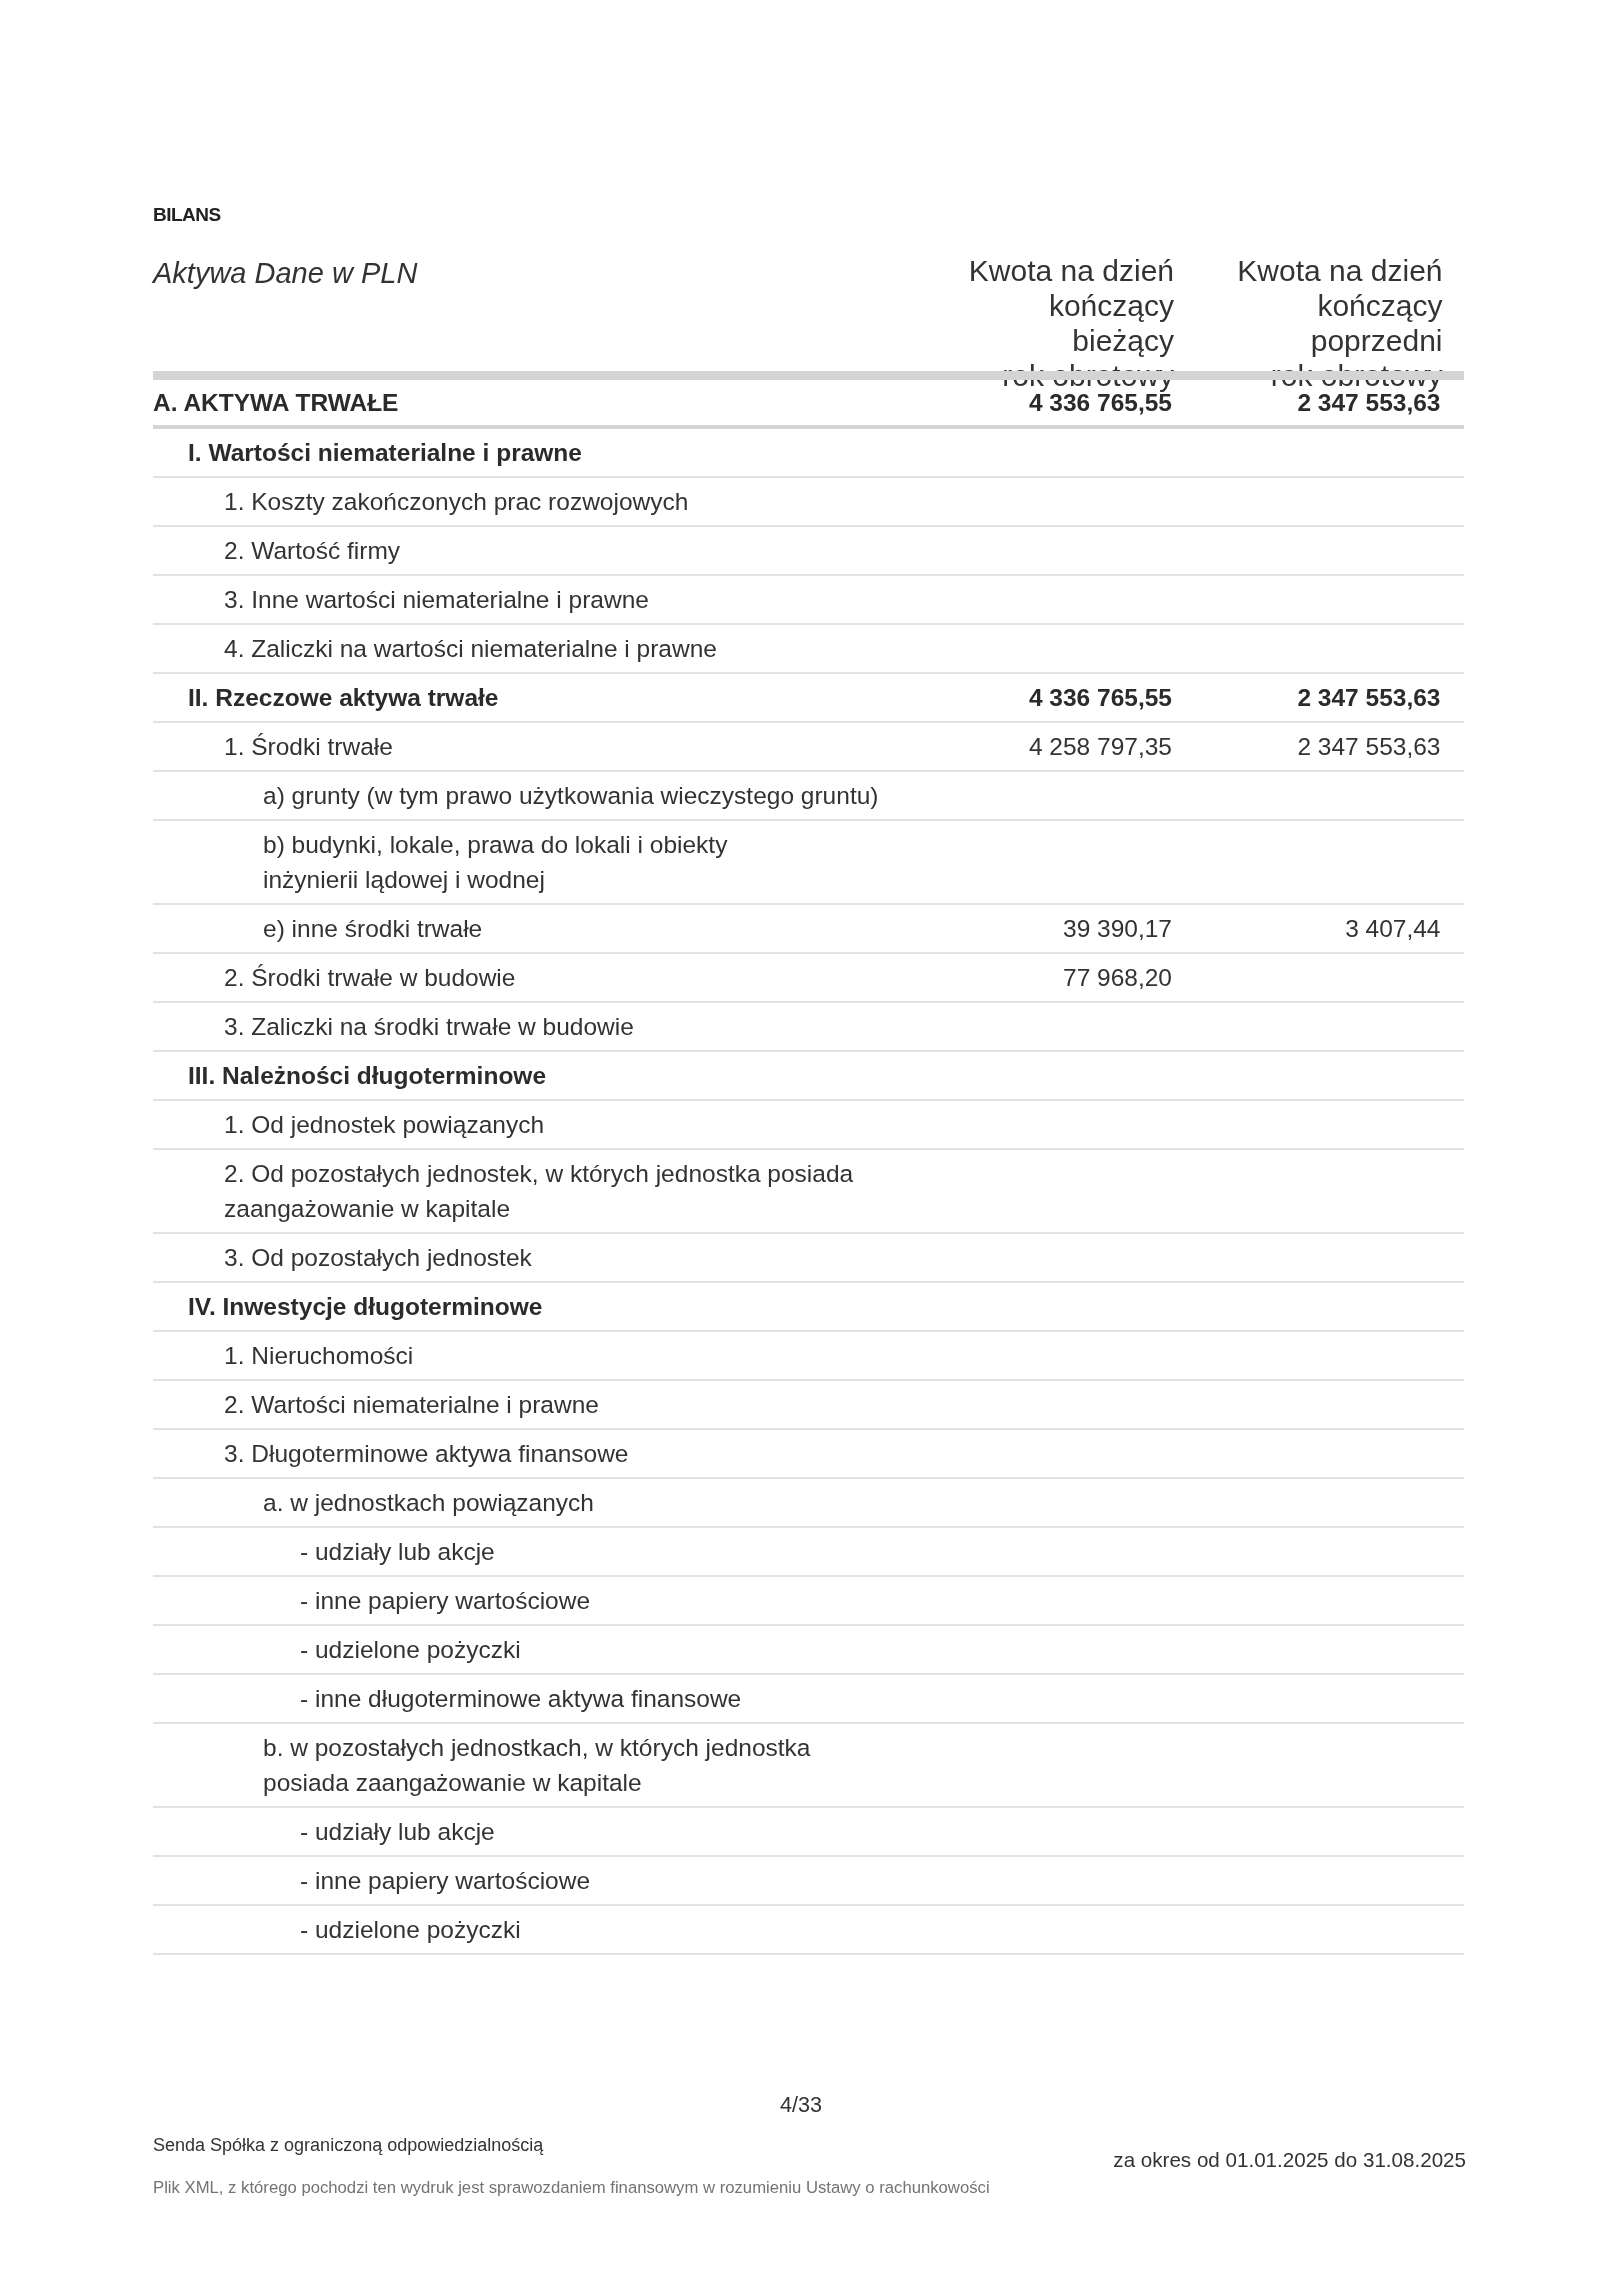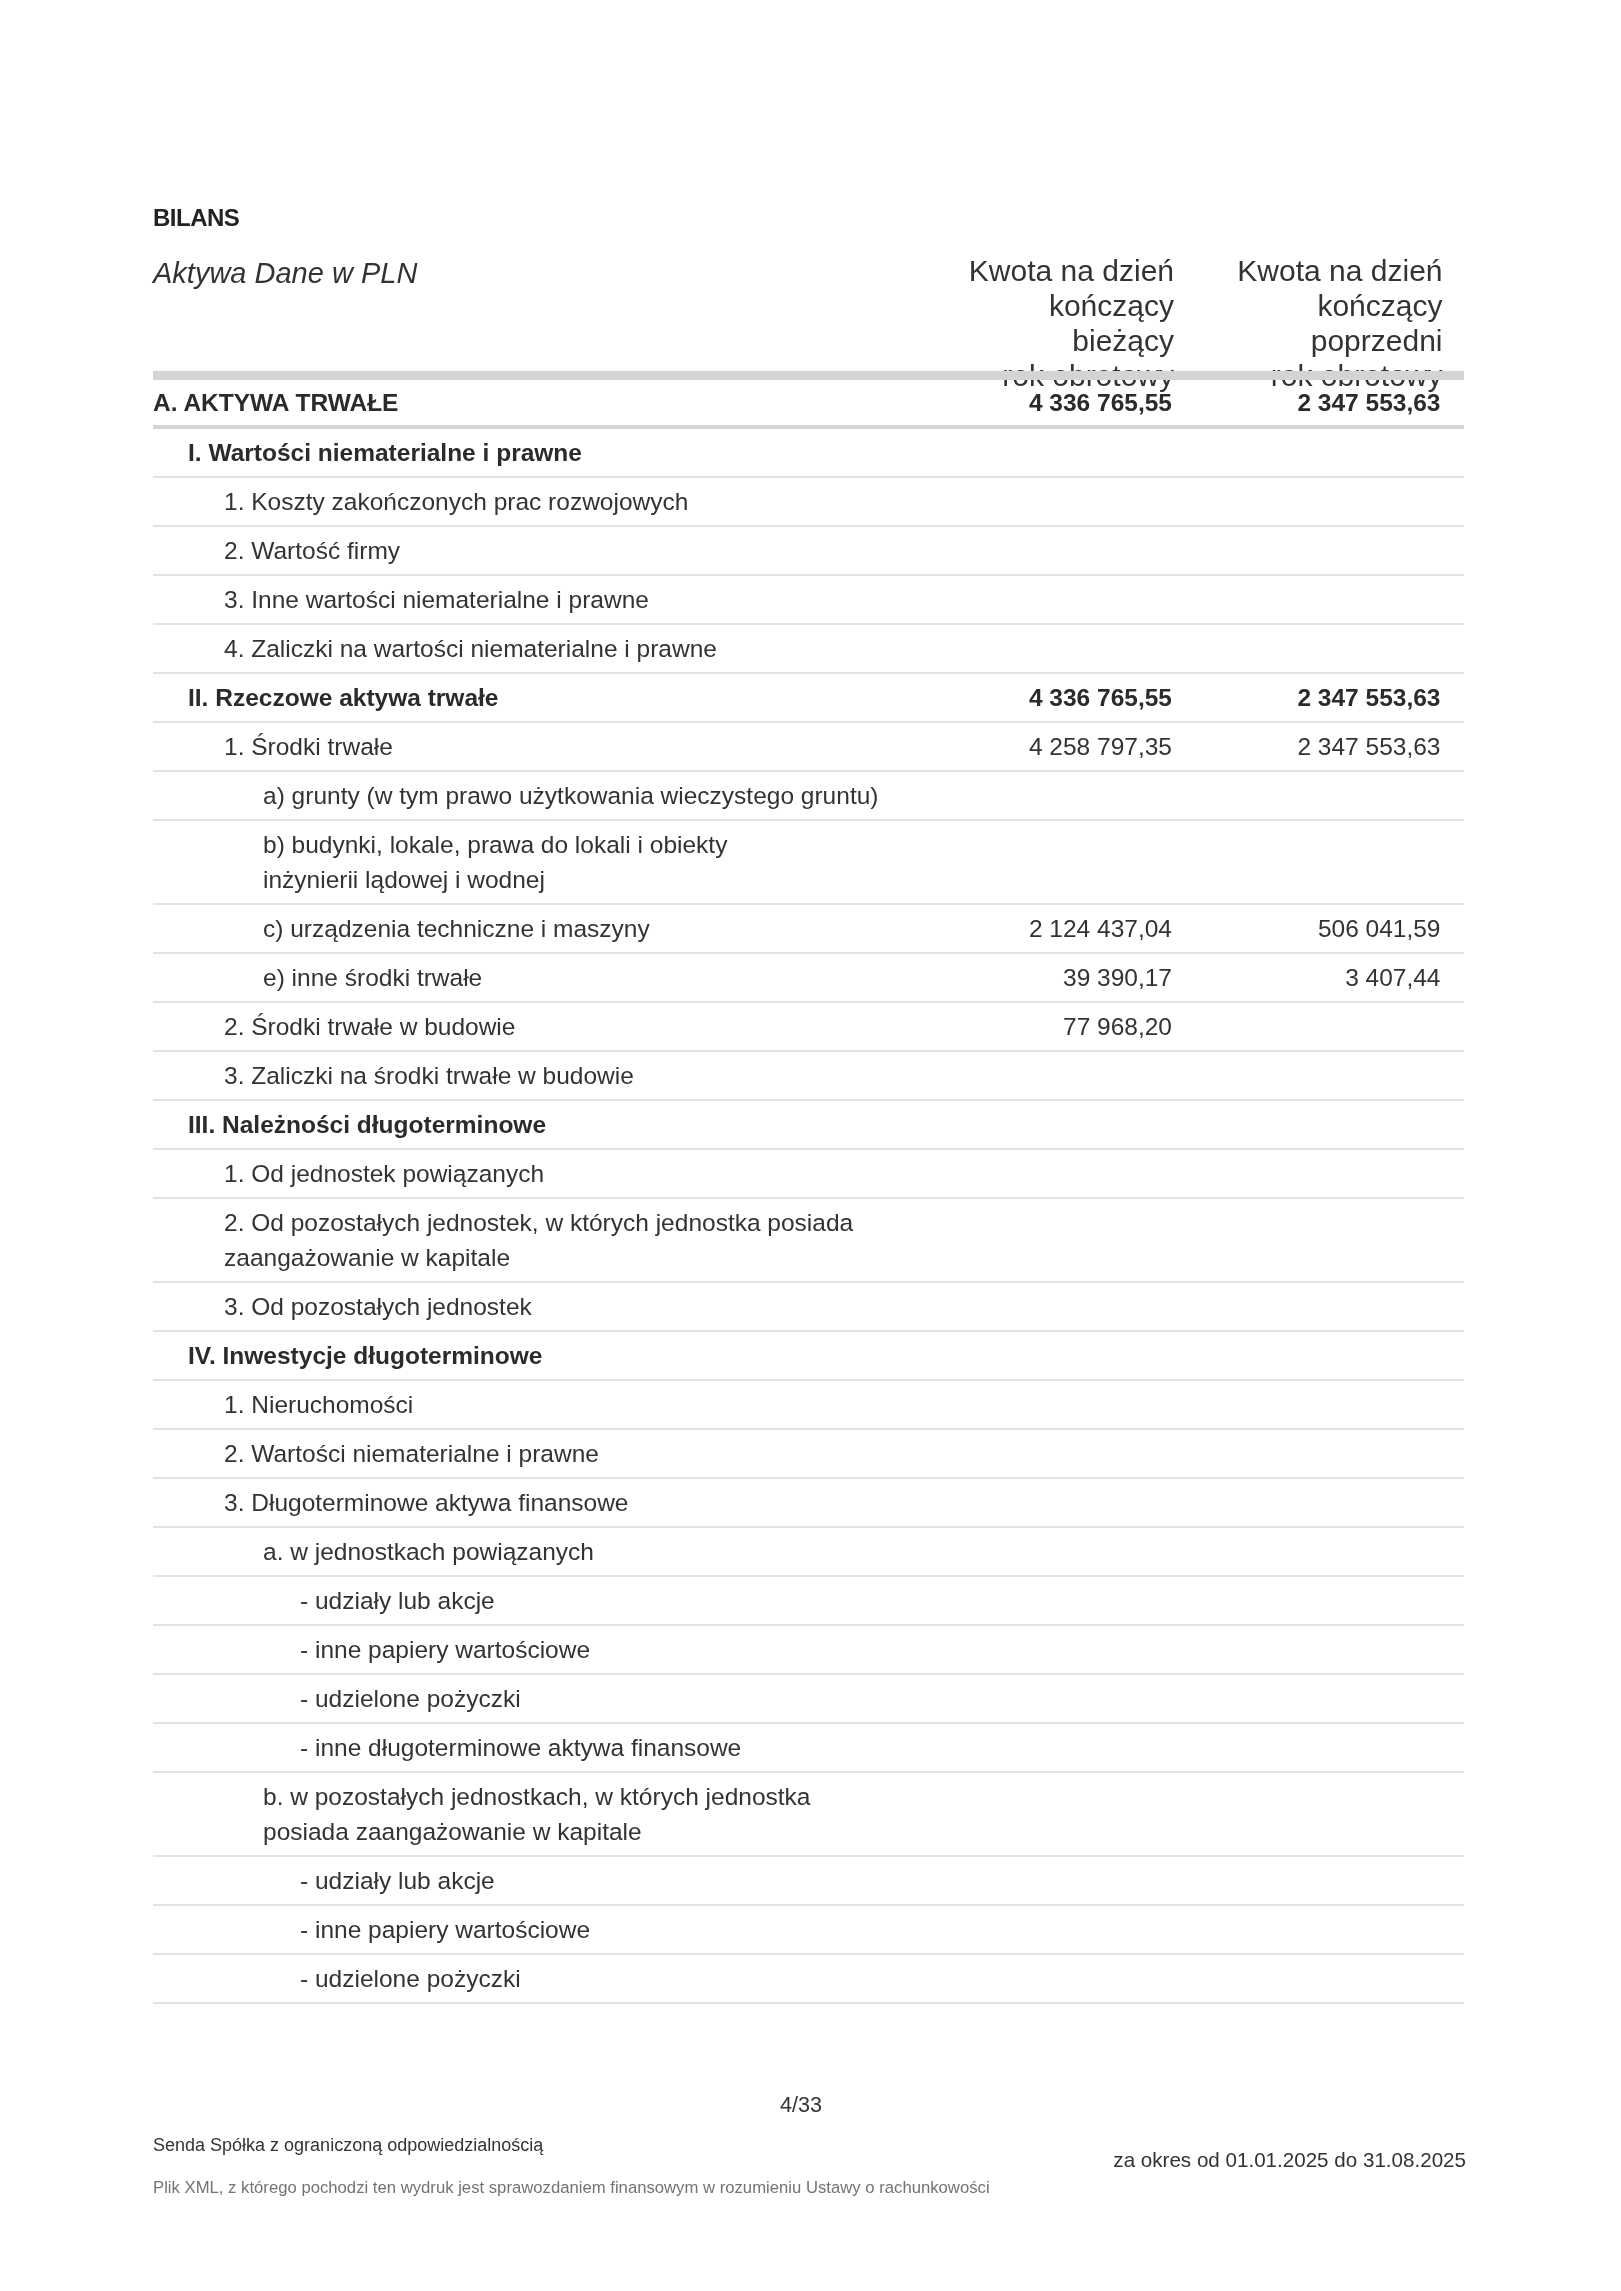--- a/index.html
+++ b/index.html
@@ -18,21 +18,21 @@
     .page {
       position: absolute;
       left: 153px;
       top: 0;
       width: 1313px;
     }
     .doc-title {
       position: absolute;
       top: 204px;
       left: 0;
-      font-size: 24px;
+      font-size: 19px;
       font-weight: bold;
       letter-spacing: -0.5px;
       color: #222;
     }
     .subtitle {
       position: absolute;
       top: 257px;
       left: 0;
       font-size: 29px;
       font-style: italic;
@@ -194,25 +194,20 @@
       <span class="label">a) grunty (w tym prawo użytkowania wieczystego gruntu)</span>
       <span class="val cur"></span>
       <span class="val prev"></span>
     </div>
     <div class="row tall lvl3">
       <span class="label narrow">b) budynki, lokale, prawa do lokali i obiekty inżynierii lądowej i wodnej</span>
       <span class="val cur"></span>
       <span class="val prev"></span>
     </div>
     <div class="row lvl3">
-      <span class="label">c) urządzenia techniczne i maszyny</span>
-      <span class="val cur">2 124 437,04</span>
-      <span class="val prev">506 041,59</span>
-    </div>
-    <div class="row lvl3">
       <span class="label">e) inne środki trwałe</span>
       <span class="val cur">39 390,17</span>
       <span class="val prev">3 407,44</span>
     </div>
     <div class="row lvl2">
       <span class="label">2. Środki trwałe w budowie</span>
       <span class="val cur">77 968,20</span>
       <span class="val prev"></span>
     </div>
     <div class="row lvl2">

